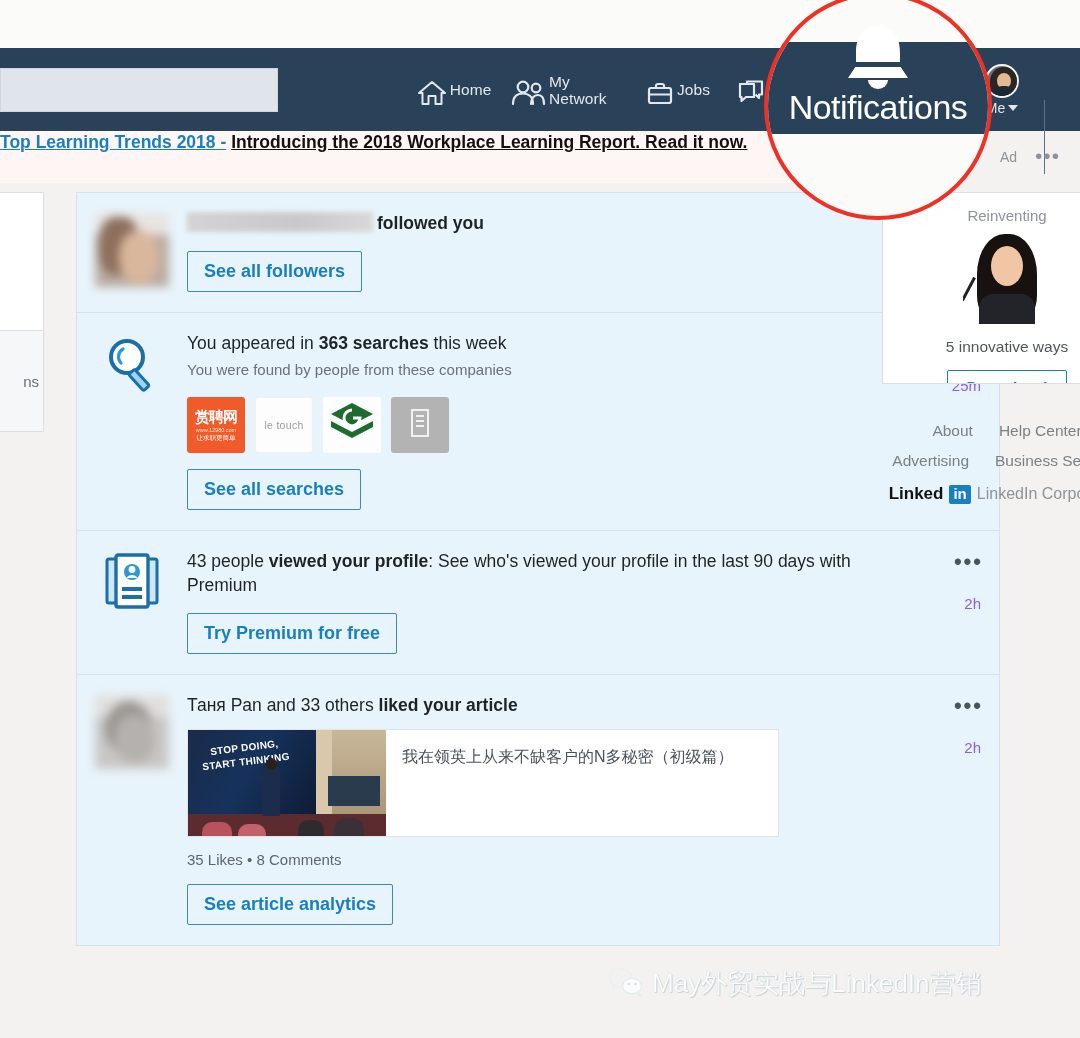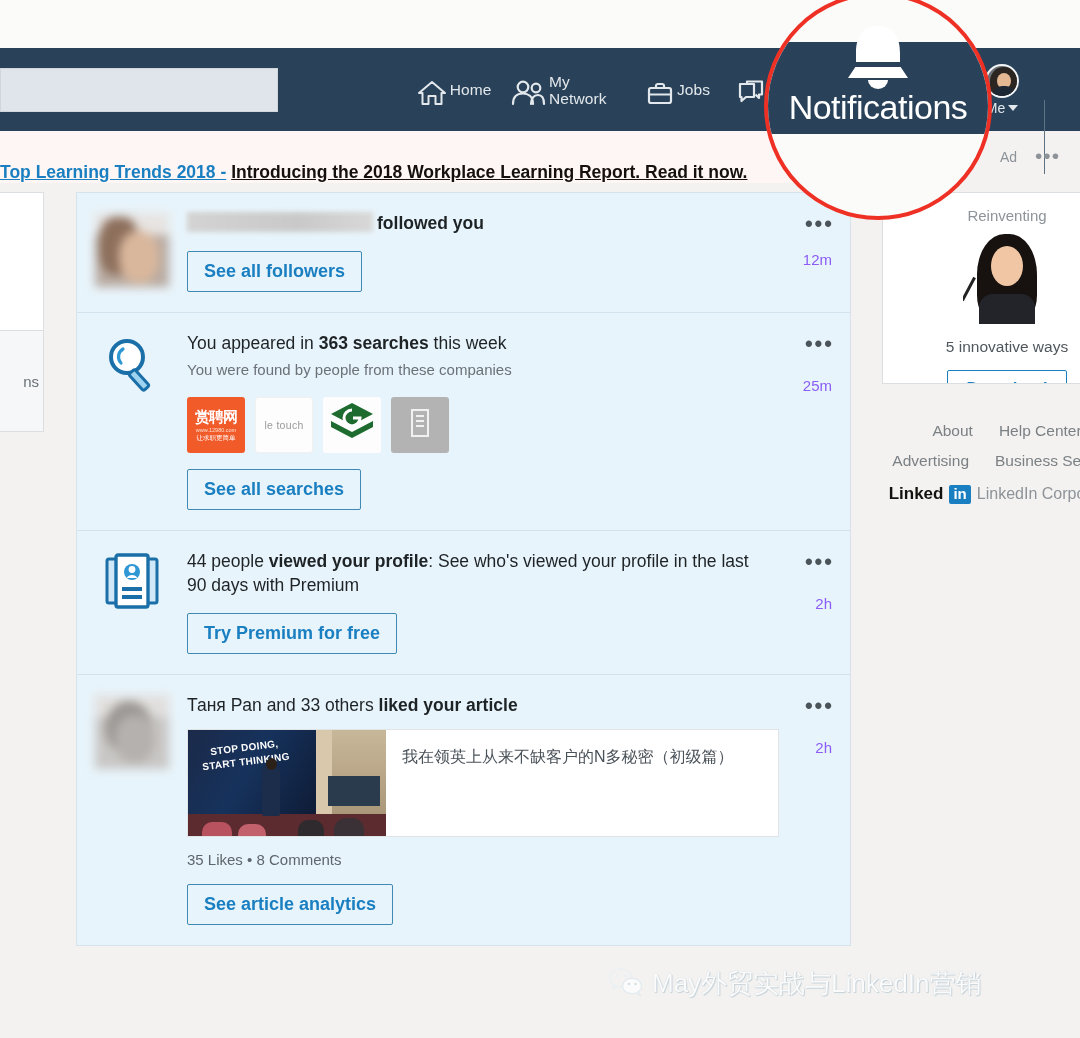--- a/index.html
+++ b/index.html
@@ -72,21 +72,21 @@
   .me-caret {
     display: inline-block; width: 0; height: 0; margin-left: 3px;
     border-left: 5px solid transparent; border-right: 5px solid transparent;
     border-top: 6px solid #e3e8ec; vertical-align: 2px;
   }
 
   
   .ad-banner {
     position: absolute; left: 0; top: 131px; width: 912px; height: 52px;
     background: #fdf6f5;
-    display: flex; align-items: flex-end;
+    display: flex; align-items: flex-start;
   }
   .ad-text {
     font-size: 17.5px; font-weight: bold; line-height: 22px;
     white-space: nowrap; margin-left: 0px;
   }
   .ad-link { color: #1a7fc1; text-decoration: underline; }
   .ad-rest { color: #15100d; text-decoration: underline; }
   .ad-tag {
     position: absolute; left: 1000px; top: 18px;
     font-size: 14px; color: #8d9399;
@@ -105,21 +105,21 @@
   .left-card-b {
     width: 92px; height: 102px; background: #f6f7f8;
     border: 1px solid #dcdfe2;
     display: flex; align-items: center; justify-content: flex-end;
     padding-right: 4px;
   }
   .left-card-b span { font-size: 15px; color: #6a7177; white-space: nowrap; }
 
   
   .feed {
-    position: absolute; left: 76px; top: 192px; width: 775px;
+    position: absolute; left: 76px; top: 192px; width: 924px;
     background: #e8f4fb; border: 1px solid #d6e3ea;
   }
   .notif {
     position: relative; display: flex;
     padding: 18px 0 20px 0;
     border-bottom: 1px solid #d3e3ed;
   }
   .notif:last-child { border-bottom: none; }
 
   .notif-icon-col { width: 110px; flex: 0 0 110px; display: flex; justify-content: center; padding-top: 2px; }
@@ -460,21 +460,21 @@
             <circle cx="31" cy="21" r="8" fill="#2f97d4"></circle>
             <circle cx="31" cy="18.5" r="3.4" fill="#ffffff"></circle>
             <path d="M25.5 27 A6.5 6.5 0 0 1 36.5 27 Z" fill="#ffffff"></path>
             <rect x="21" y="36" width="20" height="4" fill="#1a6fa8"></rect>
             <rect x="21" y="44" width="20" height="4" fill="#1a6fa8"></rect>
           </svg>
         </span>
       </div>
       <div class="notif-body">
         <div class="notif-line">
-          <span>44 people </span><b>viewed your profile</b><span>: See who's viewed your profile in the last 90 days with Premium</span>
+          <span>43 people </span><b>viewed your profile</b><span>: See who's viewed your profile in the last 90 days with Premium</span>
         </div>
         <button class="cta">Try Premium for free</button>
       </div>
       <span class="notif-dots">•••</span>
       <span class="notif-time lower">2h</span>
     </div>
 
     <div class="notif">
       <div class="notif-icon-col">
         <div class="blur-avatar gray">

